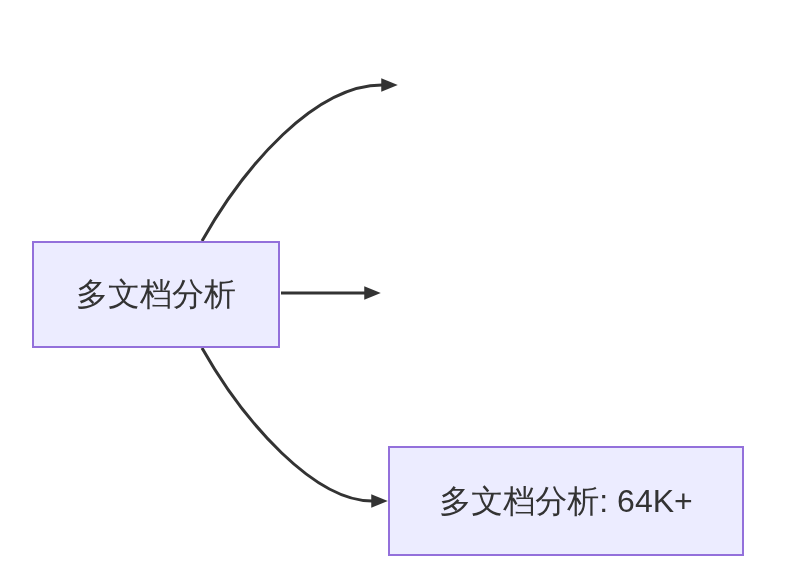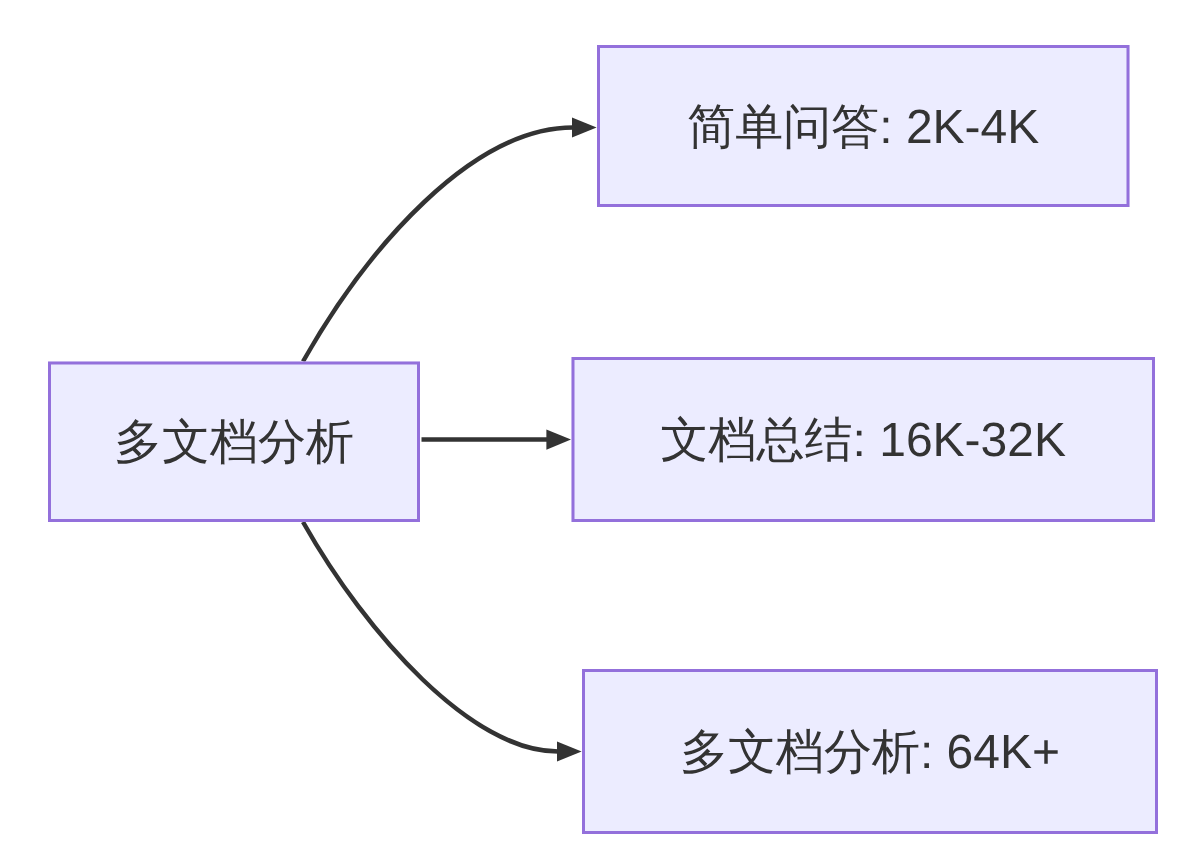--- a/index.html
+++ b/index.html
@@ -33,21 +33,21 @@
     justify-content: center;
     color: #333333;
     font-size: 32px;
     line-height: 1.2;
     white-space: nowrap;
     text-align: center;
   }
   .node-root   { left: 32px;  top: 241px; width: 248px; height: 107px; }
   .node-b1     { left: 398px; top: 30px;  width: 355px; height: 108px; }
   .node-b2     { left: 381px; top: 238px; width: 389px; height: 110px; }
-  .node-b3     { left: 388px; top: 446px; width: 384px; height: 110px; }
+  .node-b3     { left: 388px; top: 446px; width: 356px; height: 110px; }
   .edge {
     stroke: #333333;
     stroke-width: 3;
     fill: none;
   }
 </style>
 </head>
 <body>
 
 <div class="canvas">
@@ -60,25 +60,19 @@
     </defs>
     <path class="edge" d="M202,241 C245,165 315,85 382,85" marker-end="url(#arrowhead)"></path>
     <path class="edge" d="M281,293 L365,293" marker-end="url(#arrowhead)"></path>
     <path class="edge" d="M202,348 C245,424 315,501 372,501" marker-end="url(#arrowhead)"></path>
   </svg>
 
   <div class="node node-root">
     <span>多文档分析</span>
   </div>
 
-  <div class="node node-b1">
-    <span>简单问答: 2K-4K</span>
-  </div>
 
-  <div class="node node-b2">
-    <span>文档总结: 16K-32K</span>
-  </div>
 
   <div class="node node-b3">
     <span>多文档分析: 64K+</span>
   </div>
 
 </div>
 
 </body></html>

